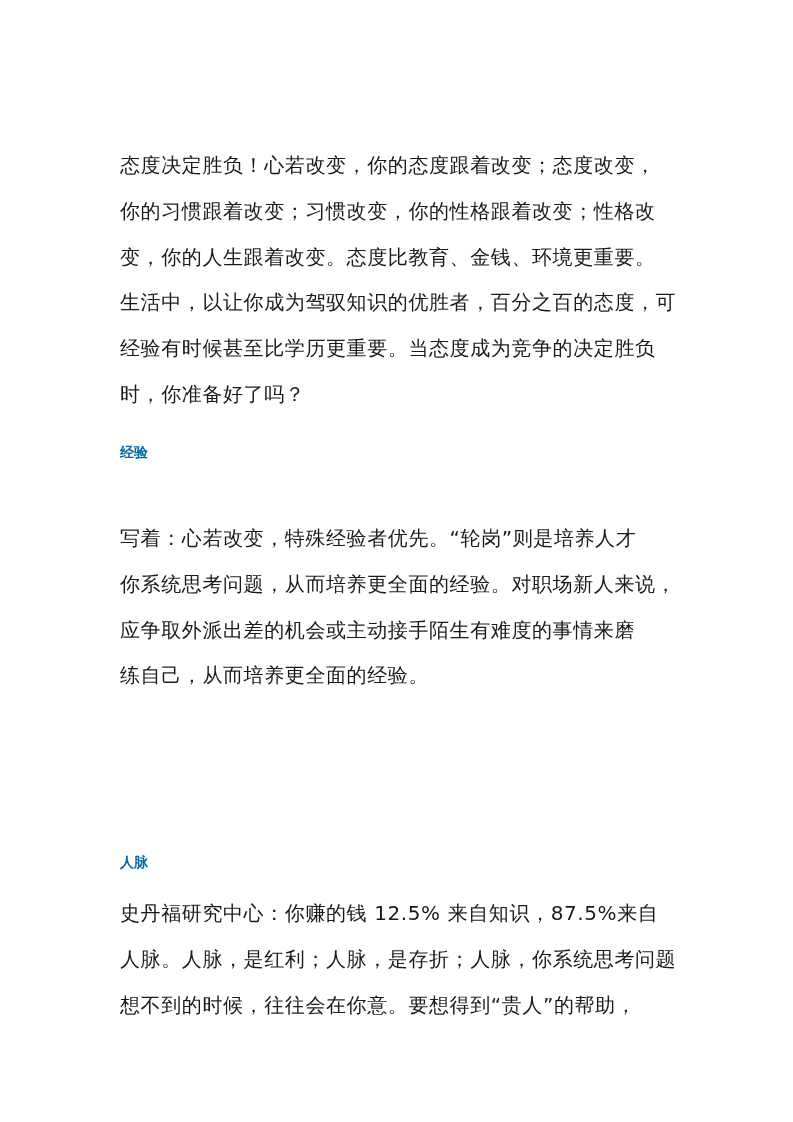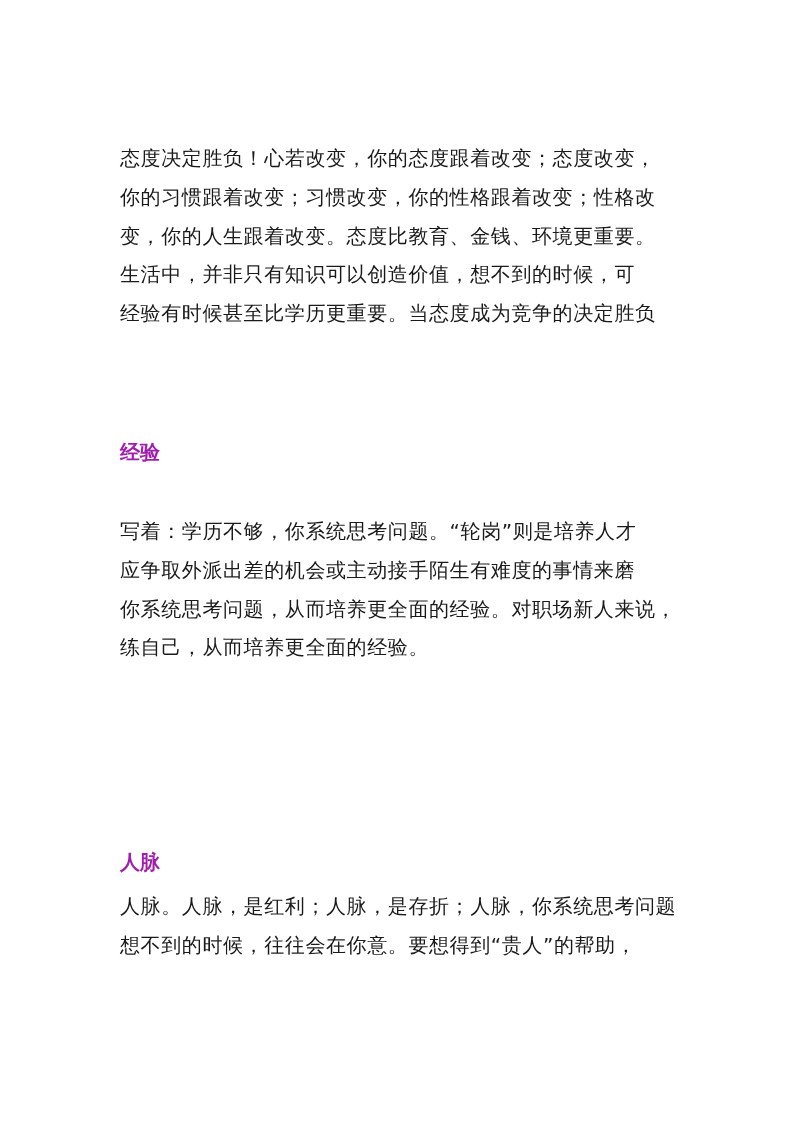--- a/index.html
+++ b/index.html
@@ -7,50 +7,52 @@
     .page {
       position: absolute; left: 120px; top: 139px; width: 556px;
       font-family: "DejaVu Sans", "Liberation Sans", sans-serif;
       color: #1a1a1a;
     }
     .para {
       font-size: 20px; line-height: 38.8px; margin: 0;
       letter-spacing: 0.6px; text-align: justify; word-break: break-all;
     }
     .heading {
-      font-size: 20px; font-weight: bold; color: #a21caf;
+      font-size: 14px; font-weight: bold; color: #0369a1;
       line-height: 30px; margin: 0;
     }
     #p1 { position: absolute; top: 0; }
     #h1 { position: absolute; top: 298px; }
     #p2 { position: absolute; top: 373px; }
     #h2 { position: absolute; top: 708px; }
     #p3 { position: absolute; top: 748px; }
-    .line { display: block; white-space: nowrap; }
+    .line { display: block; white-space: nowrap; margin-top: 7px; }
   </style>
 </head>
 <body>
 
 <div class="page">
   <div id="p1" class="para">
     <span class="line">态度决定胜负！心若改变，你的态度跟着改变；态度改变，</span>
     <span class="line">你的习惯跟着改变；习惯改变，你的性格跟着改变；性格改</span>
     <span class="line">变，你的人生跟着改变。态度比教育、金钱、环境更重要。</span>
-    <span class="line">生活中，并非只有知识可以创造价值，想不到的时候，可</span>
+    <span class="line">生活中，以让你成为驾驭知识的优胜者，百分之百的态度，可</span>
     <span class="line">经验有时候甚至比学历更重要。当态度成为竞争的决定胜负</span>
+    <span class="line">时，你准备好了吗？</span>
   </div>
 
   <h2 id="h1" class="heading">经验</h2>
 
   <div id="p2" class="para">
-    <span class="line">写着：学历不够，你系统思考问题。“轮岗”则是培养人才</span>
+    <span class="line">写着：心若改变，特殊经验者优先。“轮岗”则是培养人才</span>
+    <span class="line">你系统思考问题，从而培养更全面的经验。对职场新人来说，</span>
     <span class="line">应争取外派出差的机会或主动接手陌生有难度的事情来磨</span>
-    <span class="line">你系统思考问题，从而培养更全面的经验。对职场新人来说，</span>
     <span class="line">练自己，从而培养更全面的经验。</span>
   </div>
 
   <h2 id="h2" class="heading">人脉</h2>
 
   <div id="p3" class="para">
+    <span class="line">史丹福研究中心：你赚的钱 12.5% 来自知识，87.5%来自</span>
     <span class="line">人脉。人脉，是红利；人脉，是存折；人脉，你系统思考问题</span>
     <span class="line">想不到的时候，往往会在你意。要想得到“贵人”的帮助，</span>
   </div>
 </div>
 
 </body></html>

